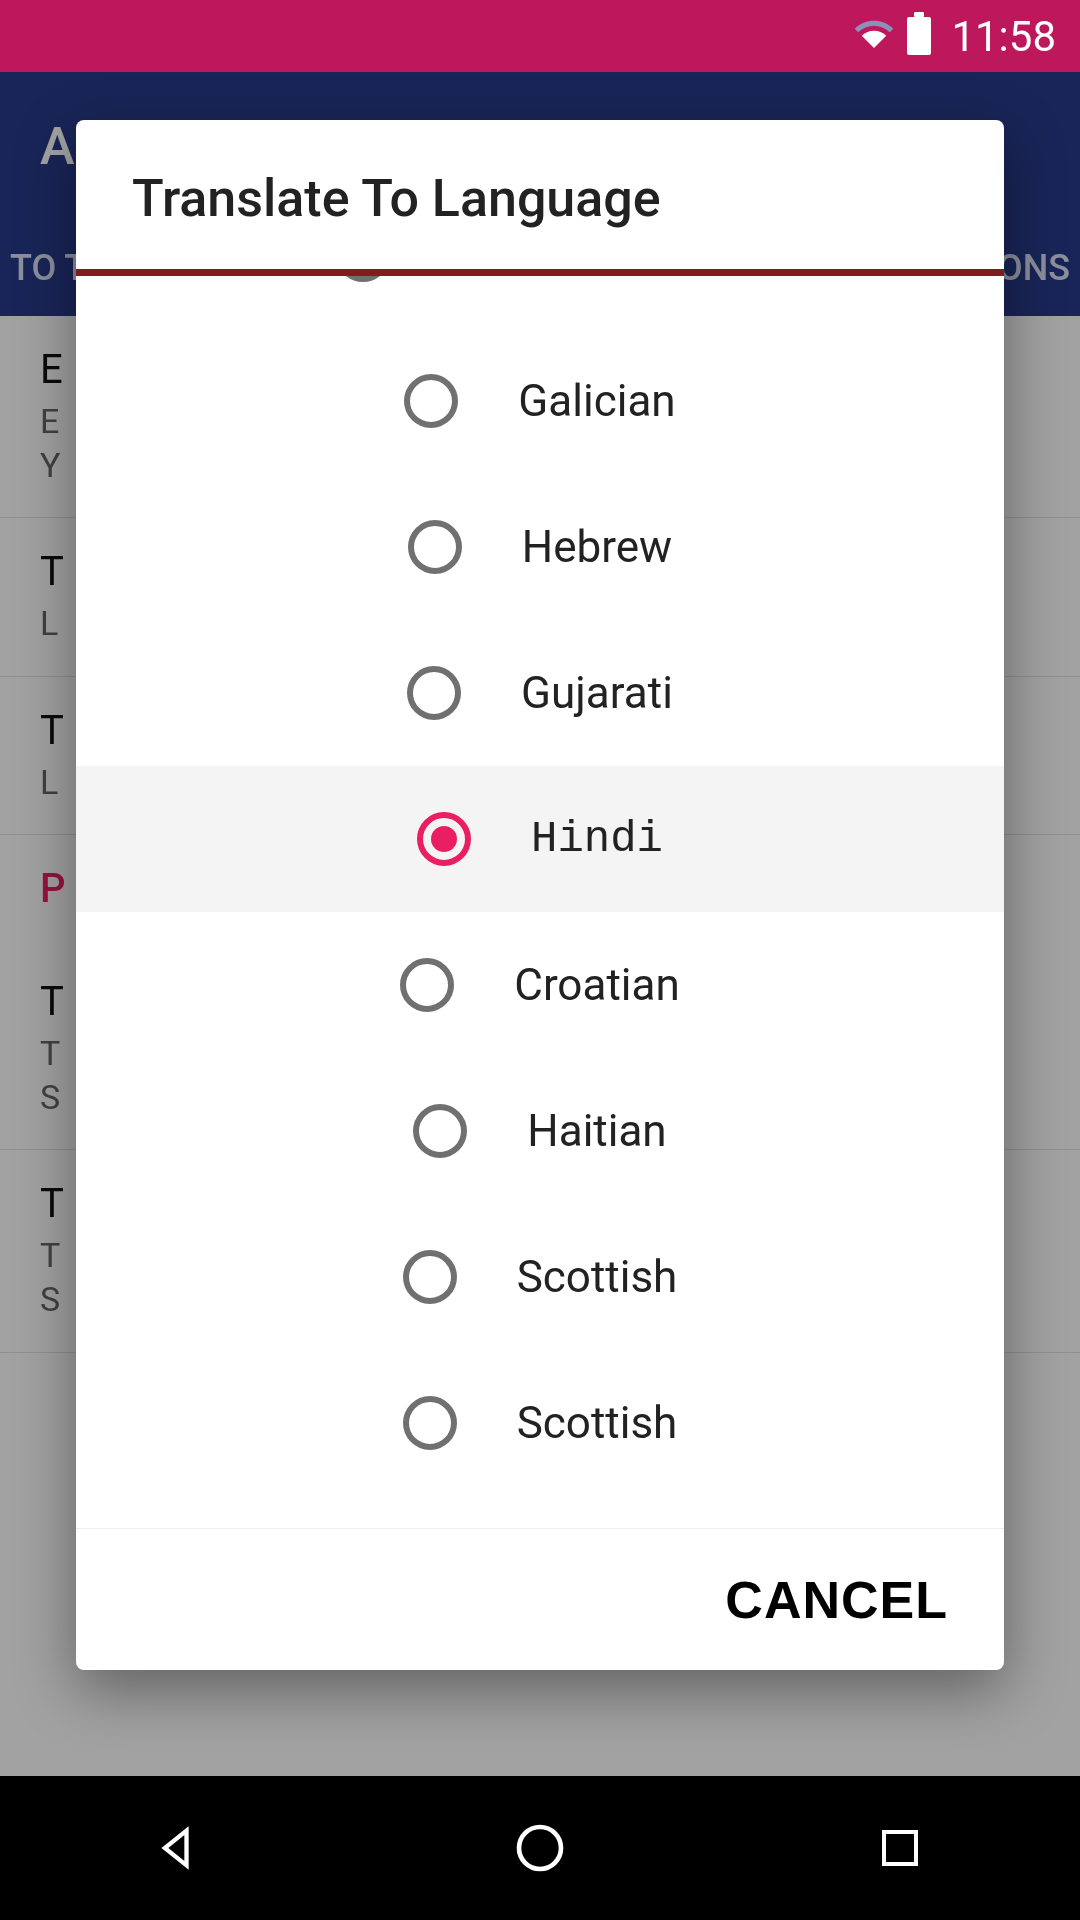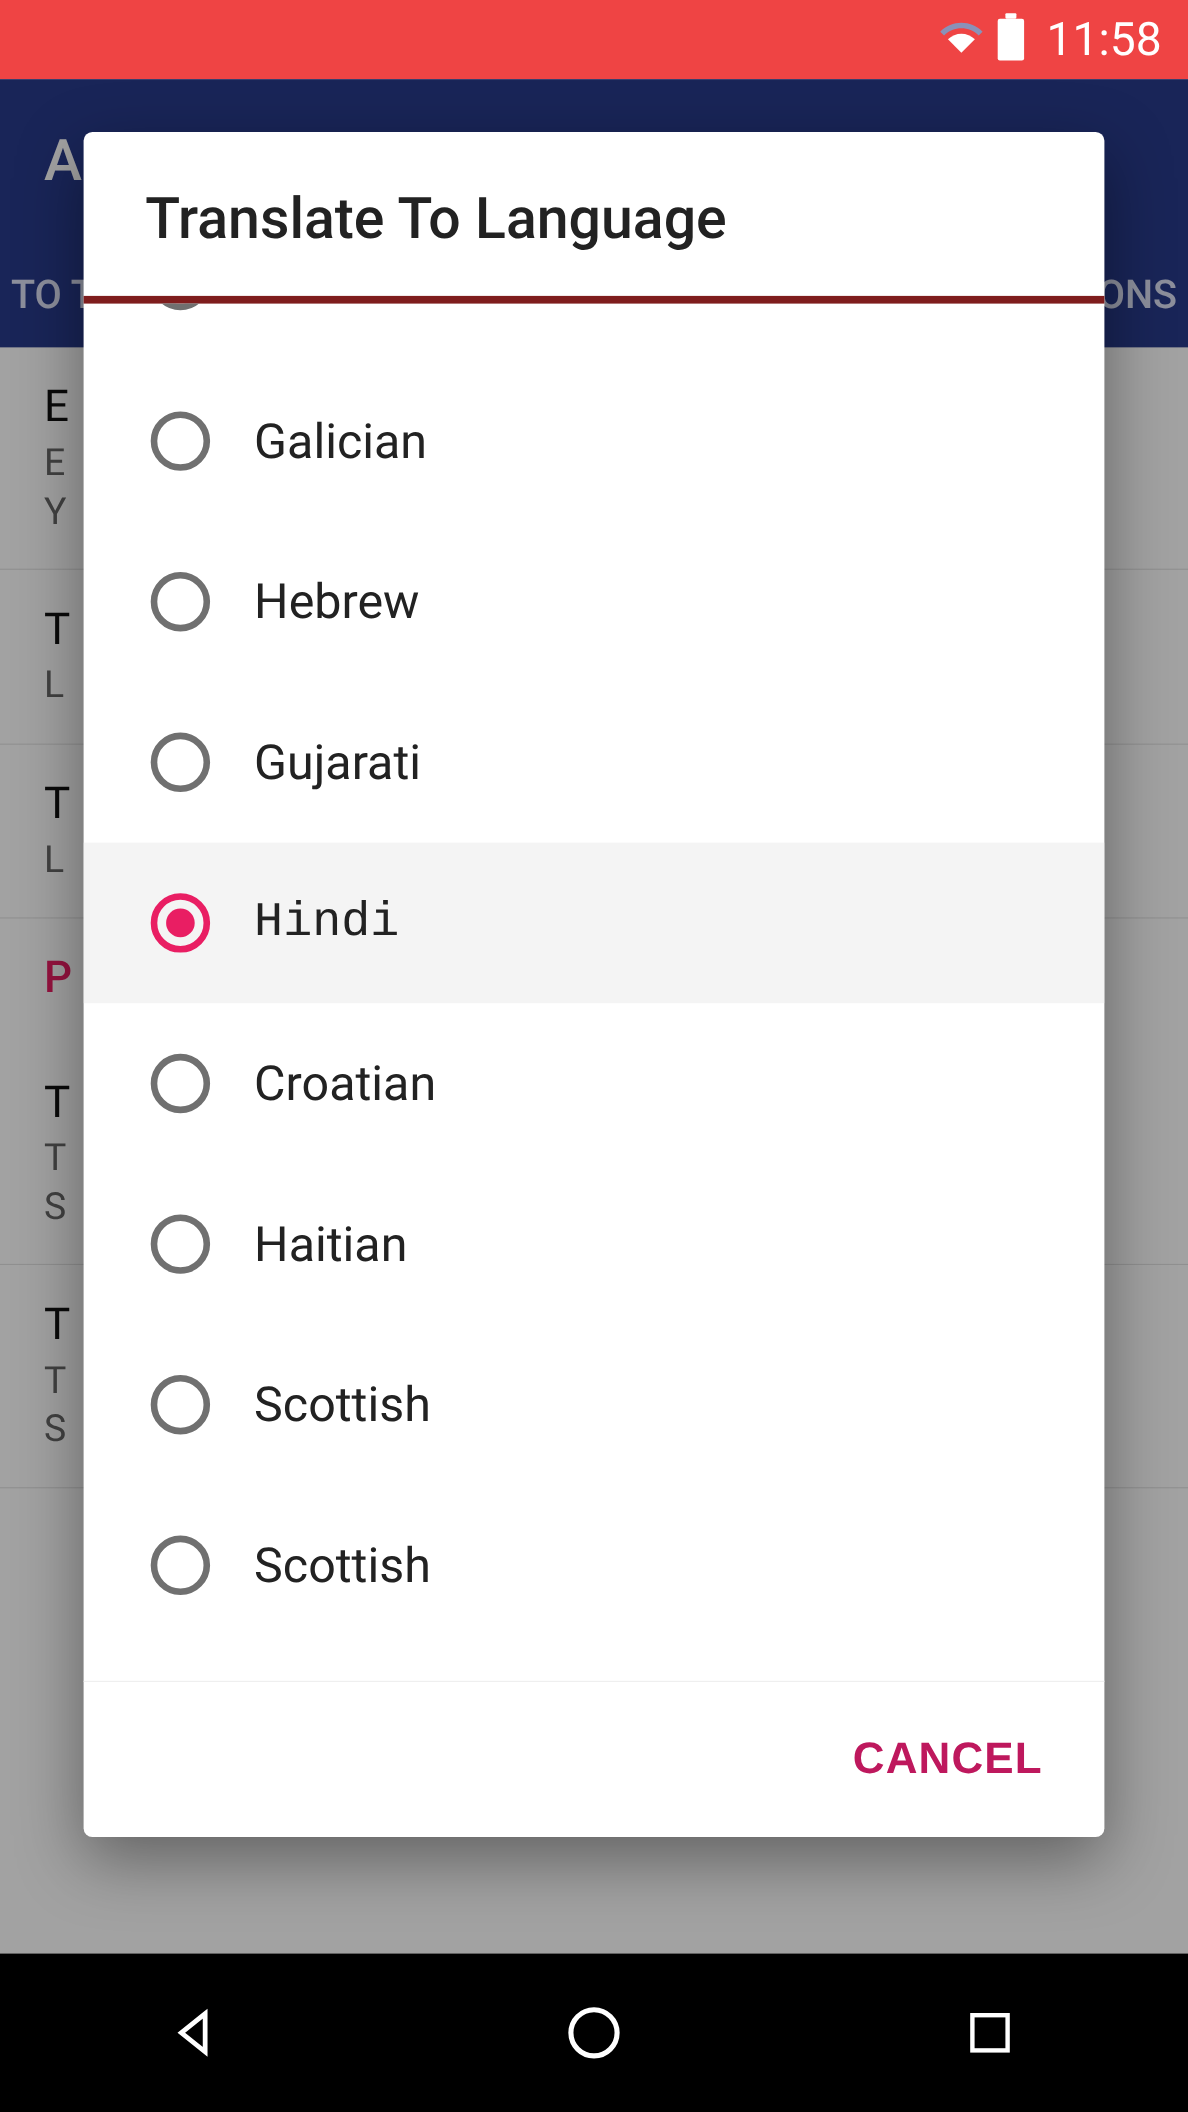--- a/index.html
+++ b/index.html
@@ -1,21 +1,21 @@
 <!DOCTYPE html>
 <html><head>
   <meta charset="utf-8">
   <style>
     * { margin: 0; padding: 0; box-sizing: border-box; }
     html, body { width: 1080px; height: 1920px; overflow: hidden; font-family: Roboto, Arial, sans-serif; }
     
     
     .status-bar {
       height: 72px;
-      background: #ef4444;
+      background: #be185d;
       display: flex;
       justify-content: flex-end;
       align-items: center;
       padding-right: 24px;
       gap: 12px;
       color: #fff;
     }
     .status-bar .wifi-icon { width: 42px; height: 42px; }
     .status-bar .battery-icon { width: 24px; height: 38px; background: #fff; border-radius: 2px; position: relative; }
     .status-bar .battery-icon::before { content: ''; position: absolute; top: -5px; left: 7px; width: 10px; height: 5px; background: #fff; border-radius: 1px; }
@@ -96,21 +96,22 @@
       position: absolute;
       top: -94px;
       left: 0;
       right: 0;
     }
     .radio-item {
       height: 146px;
       display: flex;
       align-items: center;
       padding: 0 61px;
-      gap: 40px;
+      gap: 60px;
+      justify-content: center;
     }
     .radio-item.selected { background: #f4f4f4; font-family: Liberation Mono, monospace; }
     .radio-item .radio-circle {
       width: 54px;
       height: 54px;
       border: 6px solid #707070;
       border-radius: 50%;
       flex-shrink: 0;
       position: relative;
     }
@@ -133,22 +134,22 @@
     
     .dialog-footer {
       height: 142px;
       border-top: 1px solid #eee;
       display: flex;
       justify-content: flex-end;
       align-items: center;
       padding: 0 56px;
     }
     .cancel-btn {
-      color: #be185d;
-      font-size: 40px;
+      color: #000000;
+      font-size: 52px;
       font-weight: 600;
       letter-spacing: 1px;
       background: none;
       border: none;
       cursor: pointer;
     }
     
     
     .nav-bar {
       position: absolute;

